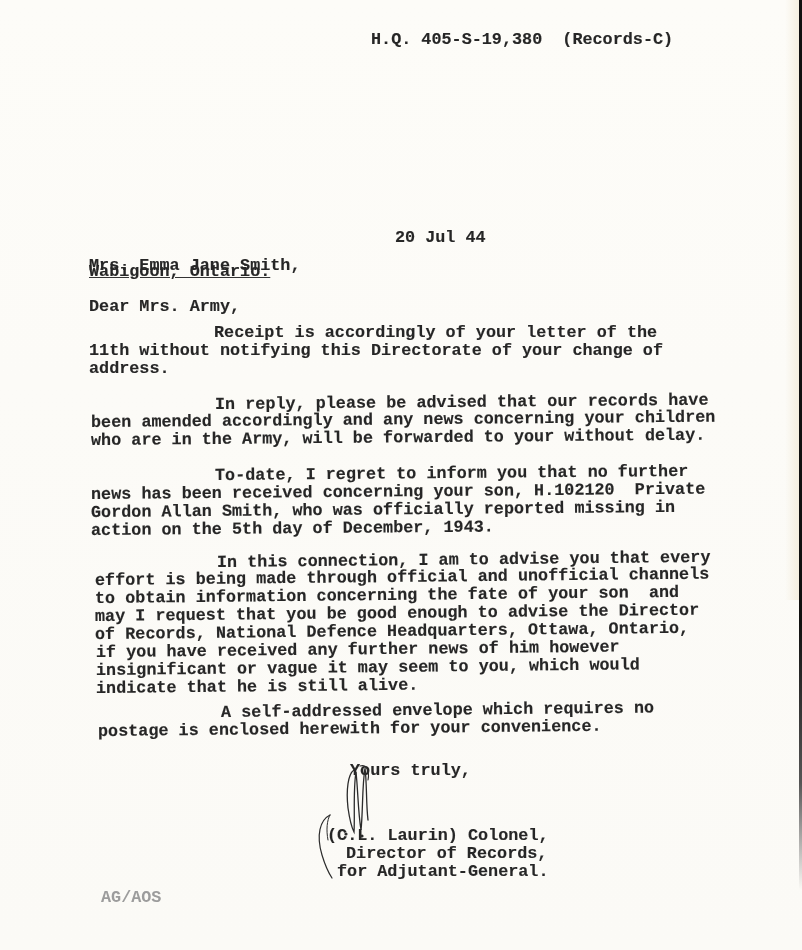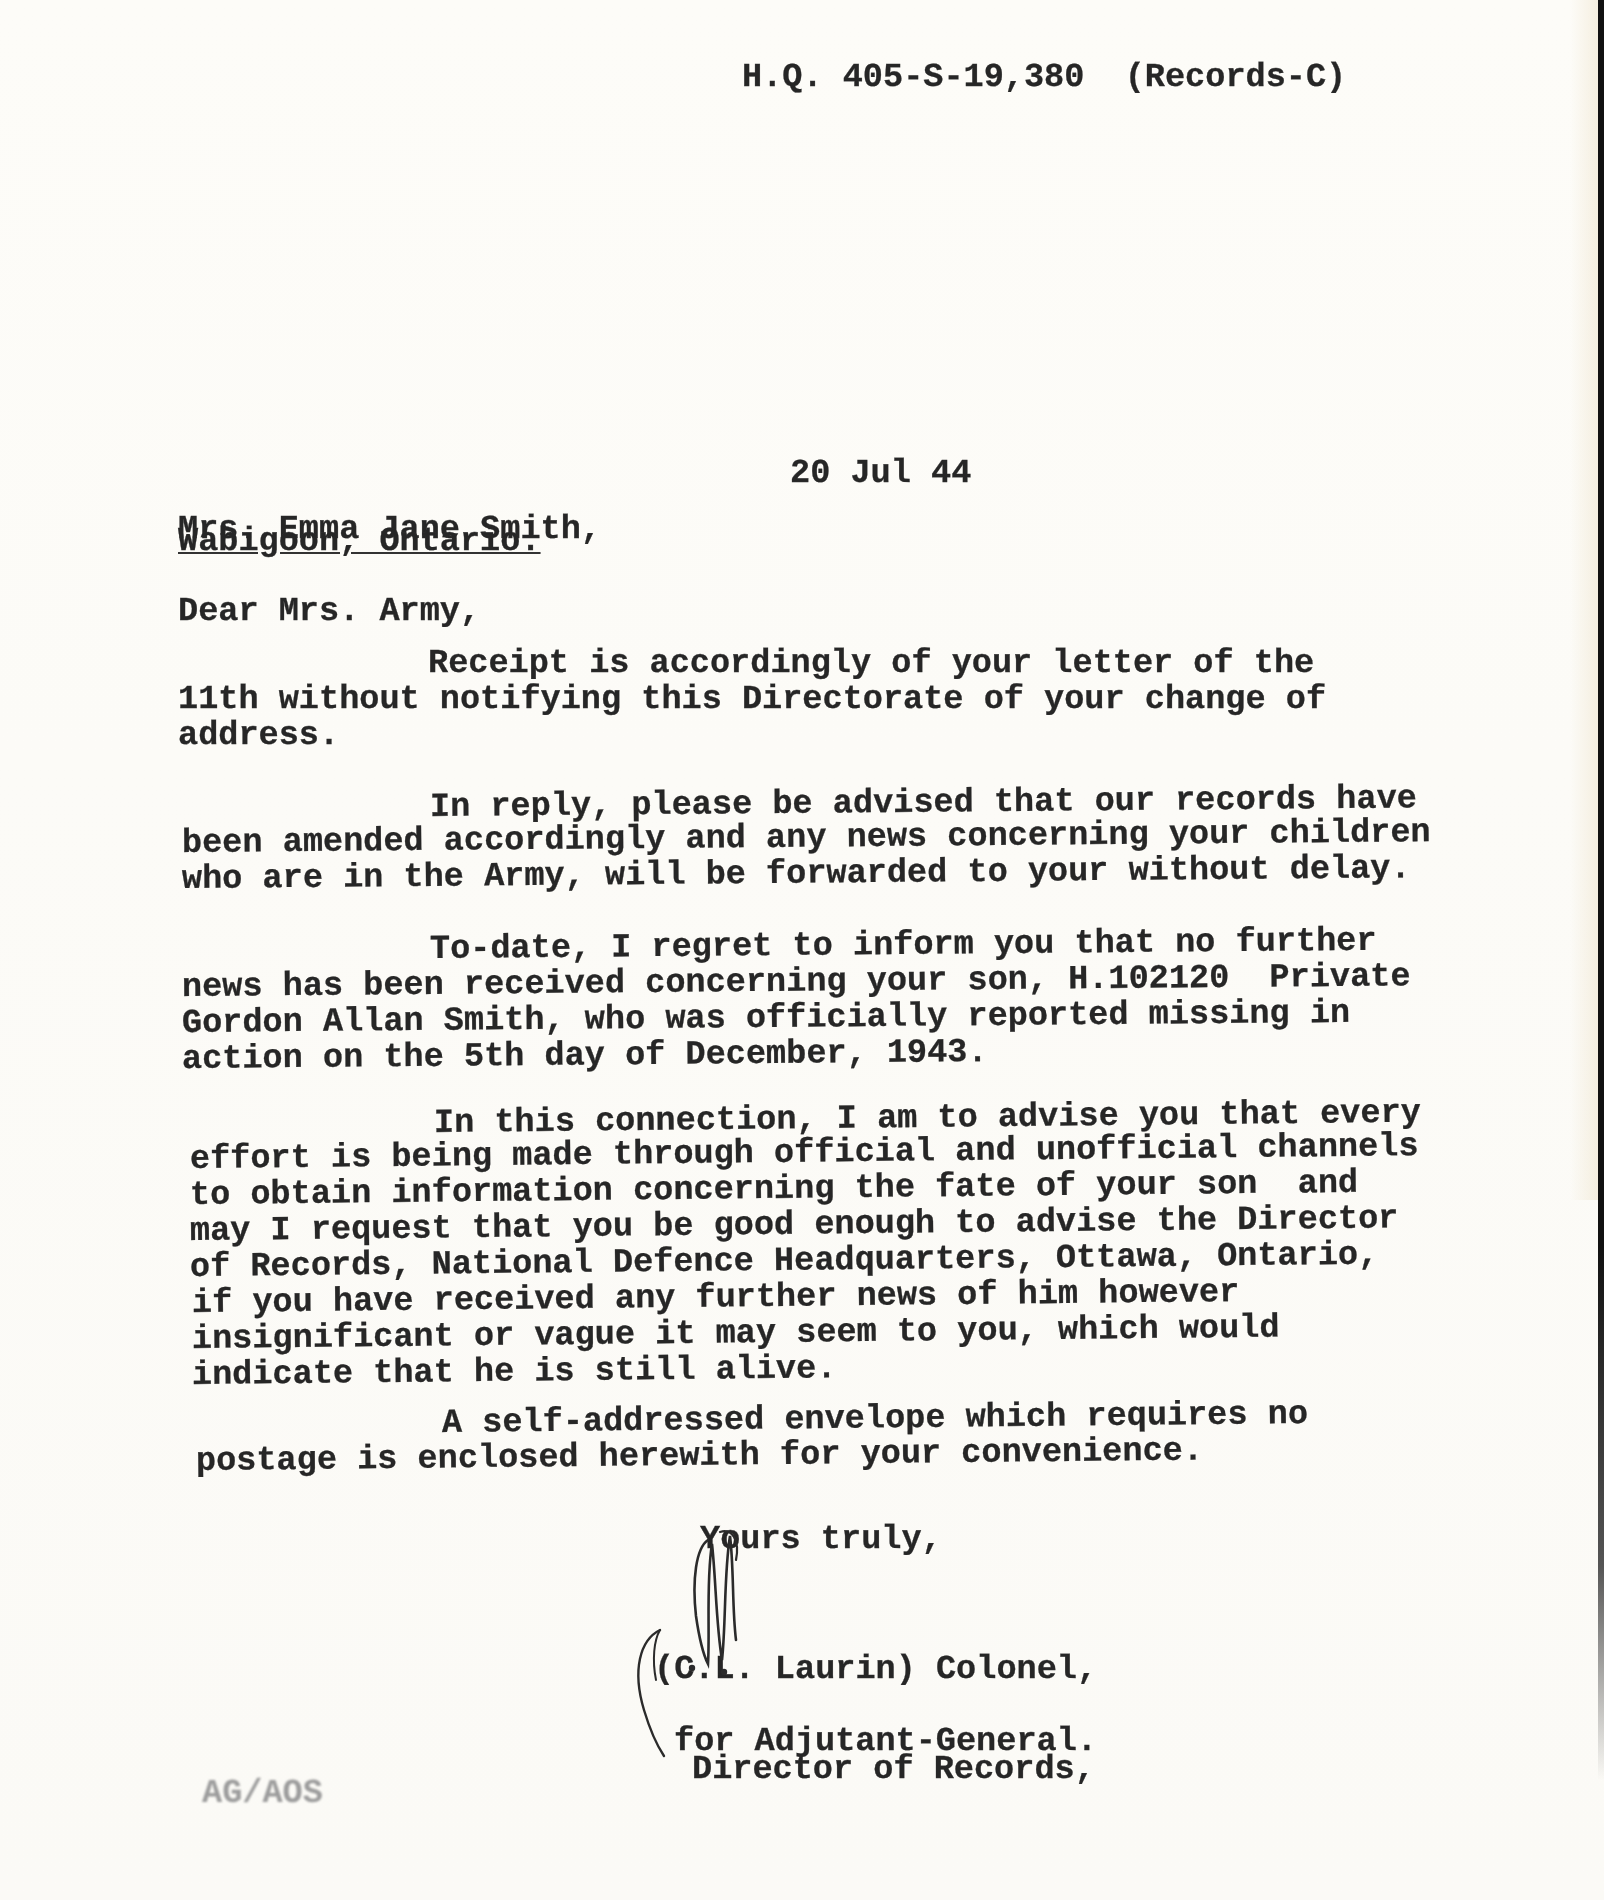--- a/index.html
+++ b/index.html
@@ -111,21 +111,21 @@
   </div>
 
   <div>
     <div class="tline" style="left:221px; top:704px; transform:rotate(-0.6deg); transform-origin:left center;">A self-addressed envelope which requires no</div>
     <div class="tline" style="left:98px; top:723px; transform:rotate(-0.6deg); transform-origin:left center;">postage is enclosed herewith for your convenience.</div>
   </div>
 
   <div class="tline" style="left:350px; top:762px;">Yours truly,</div>
 
   <div class="tline" style="left:327px; top:827px;">(C.L. Laurin) Colonel,</div>
-  <div class="tline" style="left:346px; top:845px;margin-top:32px;">Director of Records,</div>
+  <div class="tline" style="left:346px; top:845px;">Director of Records,</div>
   <div class="tline" style="left:337px; top:863px;">for Adjutant-General.</div>
 
   <svg class="sig" viewBox="0 0 80 125">
     <path d="M46 10 C 40 14, 38 30, 40 48 C 42 62, 44 68, 46 72 C 47 56, 45 30, 48 12 C 50 30, 50 52, 53 70 C 55 52, 54 26, 57 8 C 59 24, 58 44, 60 60" fill="none" stroke="#2b2b2b" stroke-width="1.3" stroke-linecap="round"></path>
     <path d="M52 6 C 58 4, 62 10, 60 20" fill="none" stroke="#2b2b2b" stroke-width="1.1" stroke-linecap="round"></path>
     <path d="M22 55 C 12 60, 8 75, 14 95 C 17 105, 20 112, 24 118" fill="none" stroke="#2b2b2b" stroke-width="1.2" stroke-linecap="round"></path>
     <path d="M22 55 C 19 60, 18 70, 20 80" fill="none" stroke="#2b2b2b" stroke-width="1" stroke-linecap="round"></path>
     <circle cx="38" cy="74" r="1.6" fill="#2b2b2b"></circle>
     <circle cx="54" cy="76" r="1.6" fill="#2b2b2b"></circle>
   </svg>

